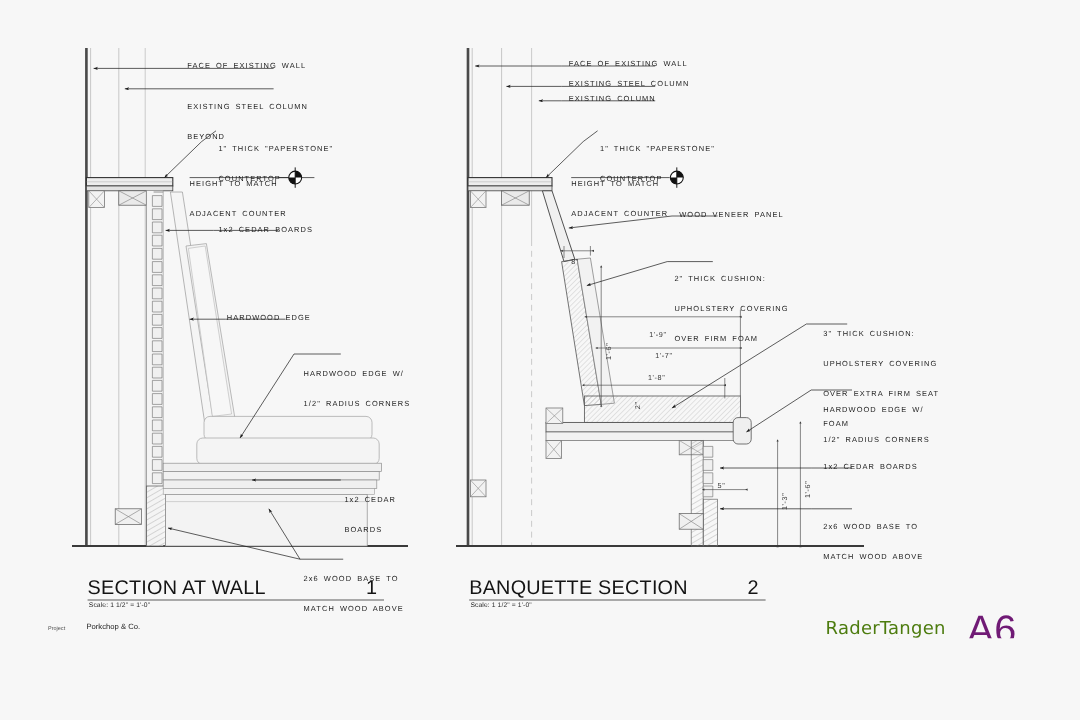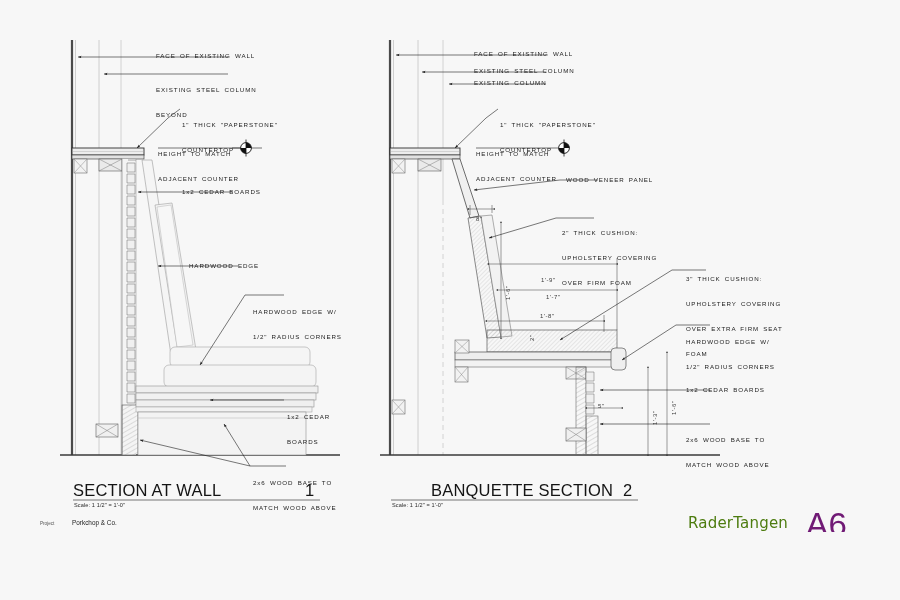--- a/index.html
+++ b/index.html
@@ -430,21 +430,21 @@
   <div class="dim" style="left:540px; top:313px;">1'-8"</div>
   <div class="dim vert" style="left:529px; top:341px;">2"</div>
   <div class="dim" style="left:598px; top:403px;">5"</div>
   <div class="dim vert" style="left:652px; top:425px;">1'-3"</div>
   <div class="dim vert" style="left:671px; top:415px;">1'-6"</div>
 
   <div class="title-main" style="left:73px; top:481px;">SECTION AT WALL</div>
   <div class="title-num" style="left:305px; top:481px;">1</div>
   <div class="title-scale" style="left:74px; top:502px;">Scale: 1 1/2" = 1'-0"</div>
 
-  <div class="title-main" style="left:391px; top:481px;margin-left:40px;">BANQUETTE SECTION</div>
+  <div class="title-main" style="left:391px; top:481px;">BANQUETTE SECTION</div>
   <div class="title-num" style="left:623px; top:481px;">2</div>
   <div class="title-scale" style="left:392px; top:502px;">Scale: 1 1/2" = 1'-0"</div>
 
   <div class="tb-key" style="left:40px; top:521px;">Project</div>
   <div class="tb-val" style="left:72px; top:519px;">Porkchop &amp; Co.</div>
   <div class="tb-key" style="left:40px; top:535px;">Date</div>
   <div class="tb-val" style="left:72px; top:533px;">03.24.14</div>
 
   <div class="logo-name" style="left:688px; top:514px;">RaderTangen</div>
   <div class="logo-url" style="left:732px; top:532px;">radertangen.com</div>

